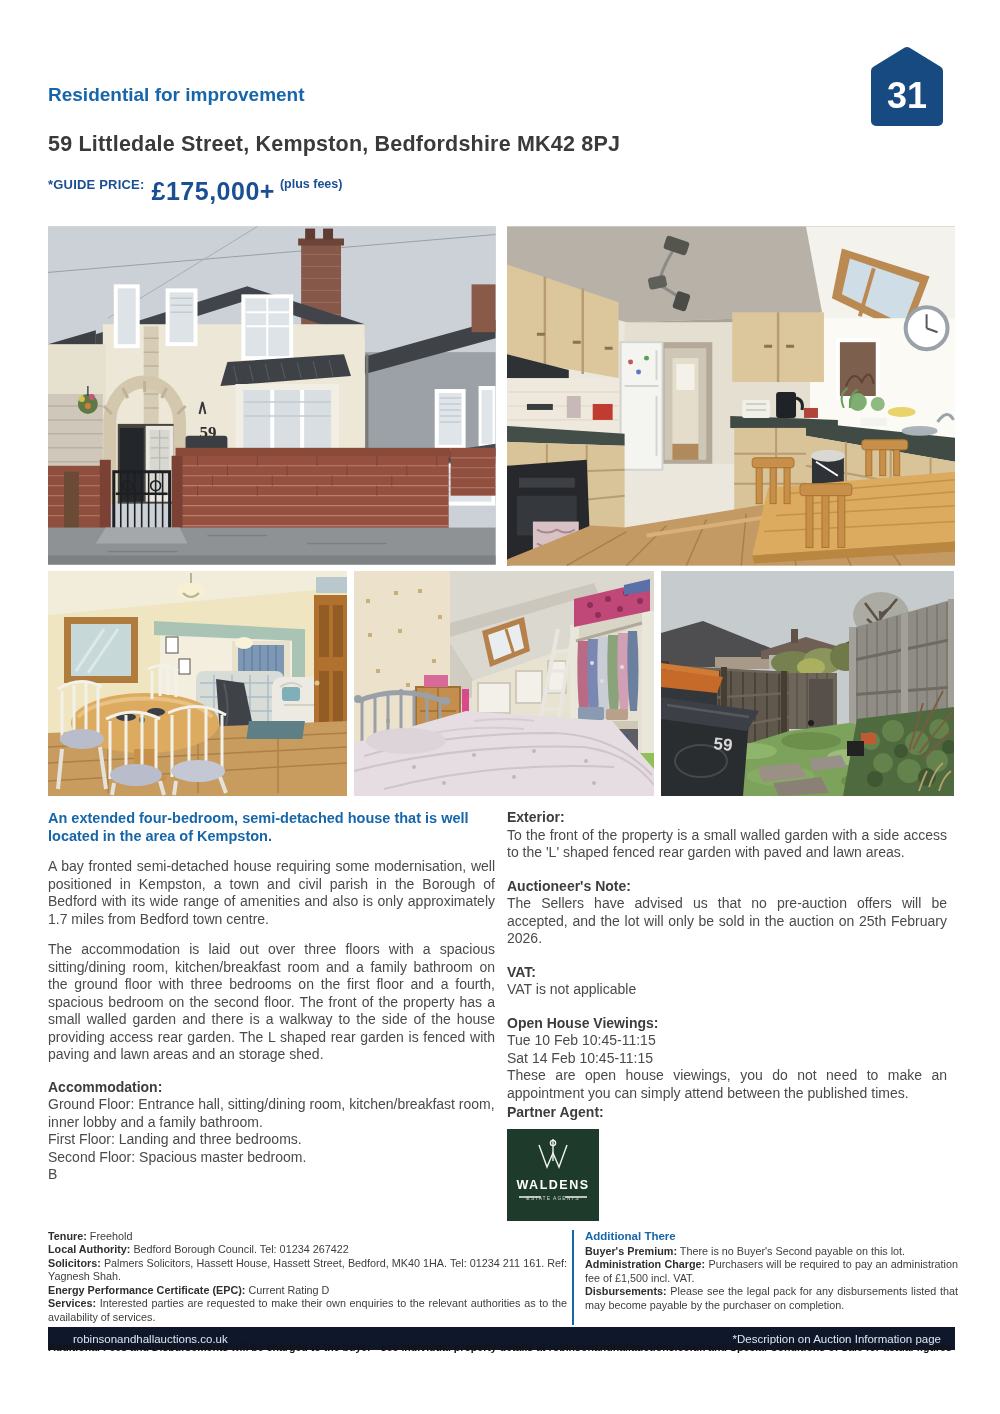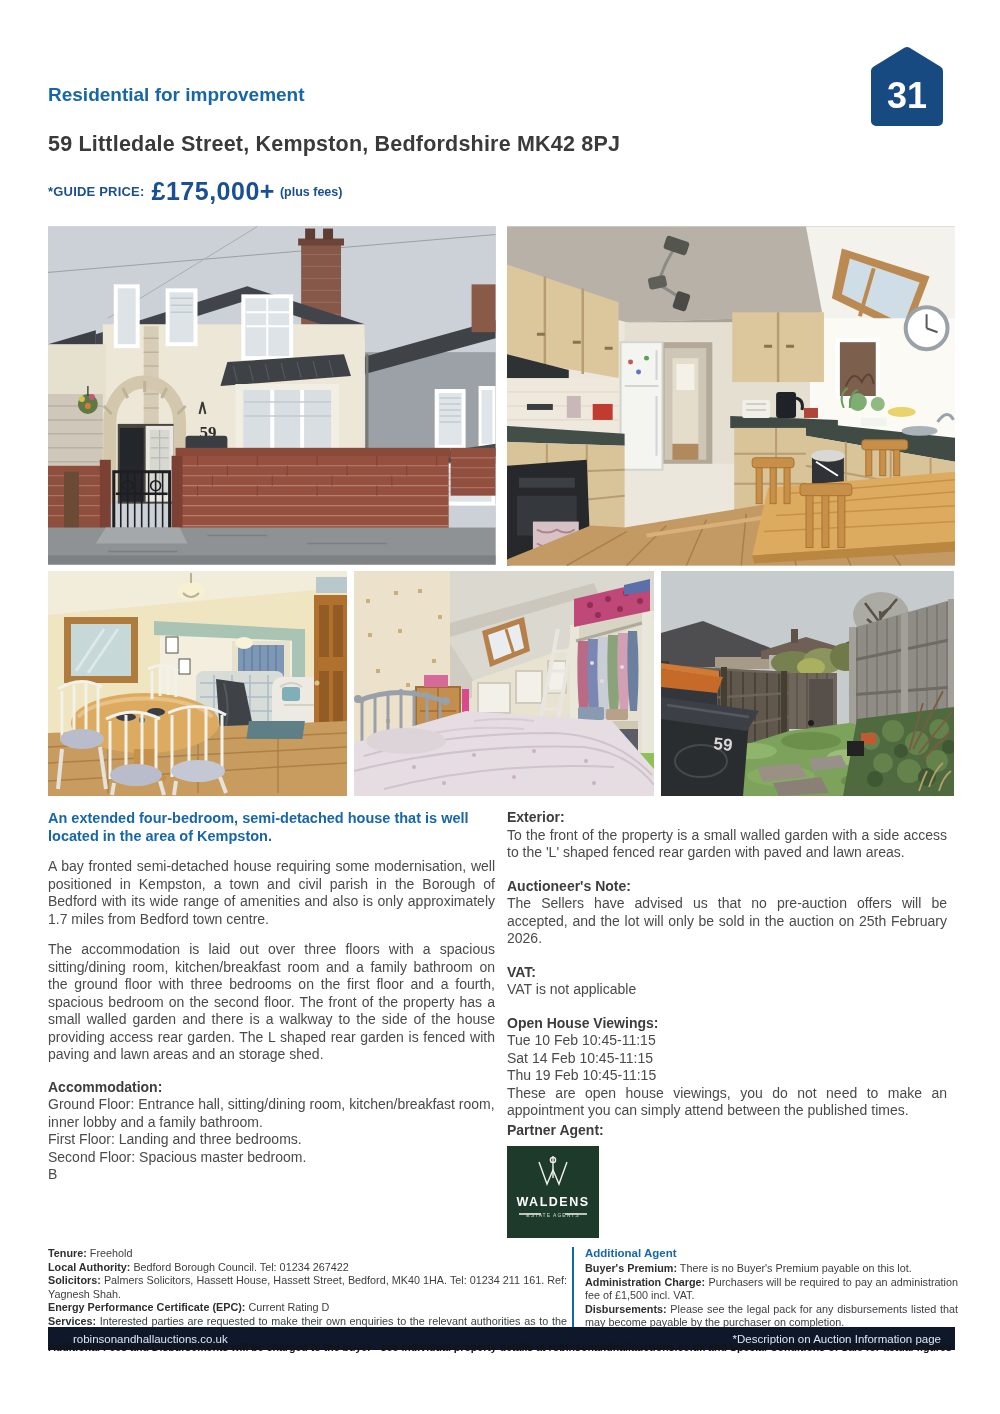--- a/index.html
+++ b/index.html
@@ -6,21 +6,21 @@
   body{
     width:1000px;height:1414px;position:relative;overflow:hidden;background:#ffffff;
     font-family:"Liberation Sans","DejaVu Sans",sans-serif;color:#464646;
   }
   .page{position:absolute;inset:0;padding:0 45px 0 48px;box-sizing:border-box}
   p,h1,h2,h3,h4{margin:0;padding:0}
 
   .category{margin-top:84px;font-size:19px;font-weight:bold;color:#1666a9}
   .lot-badge{position:absolute;top:45px;right:55px;width:76px;height:84px}
   .address{margin-top:26px;font-size:21.5px;font-weight:bold;color:#3a3a3a;letter-spacing:.2px}
-  .price-row{margin-top:20px;color:#1a4f94;font-weight:bold;display:flex;align-items:center}
+  .price-row{margin-top:20px;color:#1a4f94;font-weight:bold;display:flex;align-items:flex-start}
   .price-label{font-size:13px;letter-spacing:.2px}
   .price-value{font-size:25px;margin:0 5px 0 7px;letter-spacing:.5px}
   .price-suffix{font-size:12.5px}
 
   .photos-row1{margin-top:20px;display:flex;gap:11px}
   .photos-row2{margin-top:5px;display:flex;gap:7px}
   svg.photo{display:block;background:#d8d8d8}
 
   .cols{margin-top:13px;display:flex;gap:12px}
   .col-left{width:447px;flex:none}
@@ -545,21 +545,20 @@
 
       <h3 class="sec" style="margin-top:16px">Auctioneer's Note:</h3>
       <p class="body" style="margin-top:0">The Sellers have advised us that no pre-auction offers will be accepted, and the lot will only be sold in the auction on 25th February 2026.</p>
 
       <h3 class="sec" style="margin-top:16px">VAT:</h3>
       <p class="line">VAT is not applicable</p>
 
       <h3 class="sec" style="margin-top:16px">Open House Viewings:</h3>
       <p class="line">Tue 10 Feb 10:45-11:15</p>
       <p class="line">Sat 14 Feb 10:45-11:15</p>
-      <p class="line">Thu 19 Feb 10:45-11:15</p>
       <p class="body" style="margin-top:0">These are open house viewings, you do not need to make an appointment you can simply attend between the published times.</p>
 
       <h3 class="sec red" style="margin-top:2px">Partner Agent:</h3>
 
       <svg class="agent-logo" viewBox="0 0 92 92">
         <rect width="92" height="92" fill="#1d3a2b"></rect>
         <g stroke="#f2f2ee" stroke-width="1.4" fill="none">
           <path d="M32,16 L40,38 L46,24 L52,38 L60,16"></path>
           <path d="M46,10 L46,32"></path>
           <circle cx="46" cy="14" r="2.6"></circle>
@@ -575,22 +574,22 @@
 
     <div class="fine-print">
       <p><b>Tenure:</b> <span>Freehold</span></p>
       <p><b>Local Authority:</b> <span>Bedford Borough Council. Tel: 01234 267422</span></p>
       <p><b>Solicitors:</b> <span>Palmers Solicitors, Hassett House, Hassett Street, Bedford, MK40 1HA. Tel: 01234 211 161. Ref: Yagnesh Shah.</span></p>
       <p><b>Energy Performance Certificate (EPC):</b> <span>Current Rating D</span></p>
       <p><b>Services:</b> <span>Interested parties are requested to make their own enquiries to the relevant authorities as to the availability of services.</span></p>
     </div>
 
     <div class="fees">
-      <h4>Additional Agent</h4>
-      <p><b>Buyer's Premium:</b> <span>There is no Buyer's Premium payable on this lot.</span></p>
+      <h4>Additional There</h4>
+      <p><b>Buyer's Premium:</b> <span>There is no Buyer's Second payable on this lot.</span></p>
       <p><b>Administration Charge:</b> <span>Purchasers will be required to pay an administration fee of £1,500 incl. VAT.</span></p>
       <p><b>Disbursements:</b> <span>Please see the legal pack for any disbursements listed that may become payable by the purchaser on completion.</span></p>
     </div>
   </div>
 
   <div class="footer-bar">
     <span>robinsonandhallauctions.co.uk</span>
     <span>*Description on Auction Information page</span>
   </div>
 

